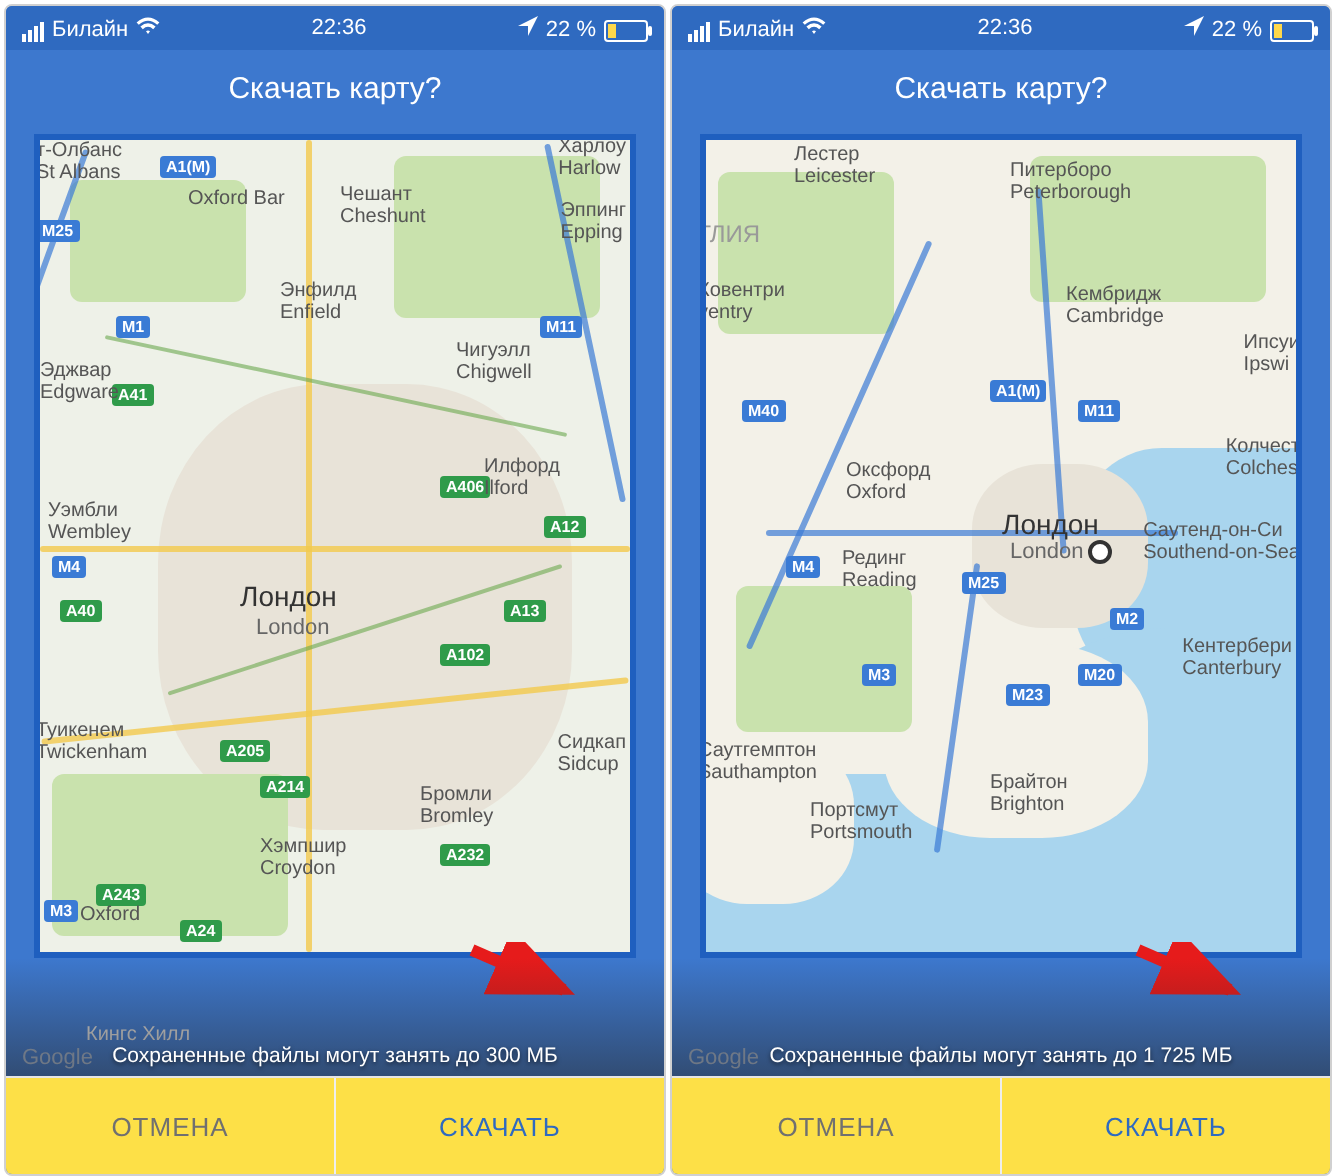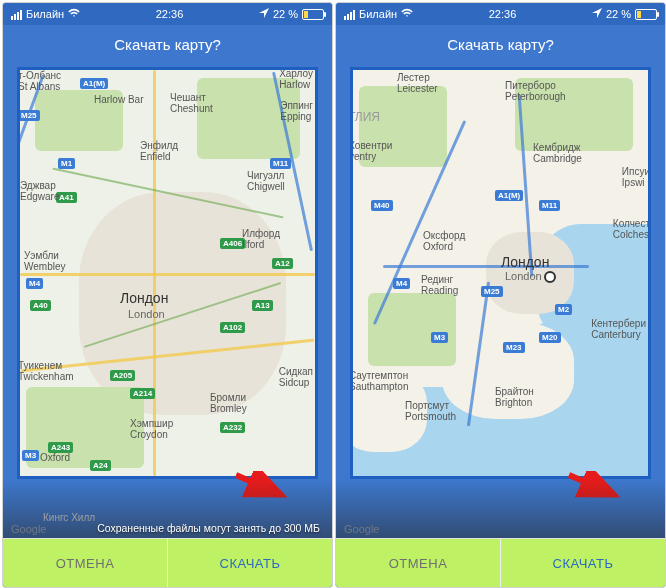--- a/index.html
+++ b/index.html
@@ -24,23 +24,23 @@
   .urban{position:absolute;background:#e8e3d8;border-radius:40%;}
   .hwy{position:absolute;background:#3a7bd5;color:#fff;font-size:8px;padding:1px 3px;border-radius:2px;font-weight:600;}
   .hwyA{position:absolute;background:#2f9b4a;color:#fff;font-size:8px;padding:1px 3px;border-radius:2px;font-weight:600;}
   .city{position:absolute;font-size:10px;color:#555;white-space:nowrap;}
   .city.big{font-size:14px;font-weight:500;color:#333;}
   .city.sub{font-size:11px;color:#666;}
   .capdot{display:inline-block;width:8px;height:8px;border:2px solid #333;border-radius:50%;background:#fff;vertical-align:middle;margin-left:2px;}
   .arrow{position:absolute;width:60px;height:30px;pointer-events:none;}
   .arrow svg{width:100%;height:100%;}
   .footer-shade{position:absolute;left:0;right:0;bottom:48px;height:60px;background:linear-gradient(180deg,rgba(0,0,0,0) 0%,rgba(40,40,40,.55) 100%);}
-  .sizeinfo{position:absolute;left:0;right:0;bottom:52px;color:#fff;font-size:10.5px;text-align:right;line-height:14px;padding:0 12px;text-shadow:0 1px 2px rgba(0,0,0,.6);}
+  .sizeinfo{position:absolute;left:0;right:0;bottom:52px;color:#fff;font-size:10.5px;text-align:center;line-height:14px;padding:0 12px;text-shadow:0 1px 2px rgba(0,0,0,.6);}
   .attrib{position:absolute;left:8px;bottom:52px;font-size:11px;color:#888;opacity:.7;}
-  .buttons{position:absolute;left:0;right:0;bottom:0;height:48px;background:#bef264;display:flex;border-top:1px solid #e5e5e5;}
+  .buttons{position:absolute;left:0;right:0;bottom:0;height:48px;background:#fde047;display:flex;border-top:1px solid #e5e5e5;}
   .btn{flex:1;display:flex;align-items:center;justify-content:center;font-size:13px;letter-spacing:.5px;font-weight:500;}
   .btn.cancel{color:#707070;border-right:1px solid #eee;}
   .btn.download{color:#2f6ac0;}
   
   .road{position:absolute;background:#f2c94c;opacity:.8;border-radius:3px;}
   .roadB{position:absolute;background:#6aa84f;opacity:.6;border-radius:3px;}
   .mroad{position:absolute;background:#3a7bd5;opacity:.7;border-radius:3px;}
 </style>
 </head>
 <body>
@@ -105,25 +105,25 @@
       <span class="hwyA" style="left:232px;top:230px">A13</span>
       <span class="hwyA" style="left:200px;top:252px">A102</span>
       <span class="hwyA" style="left:90px;top:300px">A205</span>
       <span class="hwyA" style="left:110px;top:318px">A214</span>
       <span class="hwyA" style="left:200px;top:352px">A232</span>
       <span class="hwyA" style="left:28px;top:372px">A243</span>
       <span class="hwyA" style="left:70px;top:390px">A24</span>
 
       <span class="city" style="left:-2px;top:0">т-Олбанс<br>St Albans</span>
       <span class="city" style="right:2px;top:-2px">Харлоу<br>Harlow</span>
-      <span class="city" style="left:74px;top:24px">Harlow Bar</span>
+      <span class="city" style="left:74px;top:24px">Oxford Bar</span>
       <span class="city" style="left:150px;top:22px">Чешант<br>Cheshunt</span>
       <span class="city" style="right:2px;top:30px">Эппинг<br>Epping</span>
       <span class="city" style="left:120px;top:70px">Энфилд<br>Enfield</span>
-      <span class="city" style="left:227px;top:100px">Чигуэлл<br>Chigwell</span>
+      <span class="city" style="left:208px;top:100px">Чигуэлл<br>Chigwell</span>
       <span class="city" style="left:0;top:110px">Эджвар<br>Edgware</span>
       <span class="city" style="left:4px;top:180px">Уэмбли<br>Wembley</span>
       <span class="city" style="left:222px;top:158px">Илфорд<br>Ilford</span>
       <span class="city big" style="left:100px;top:220px">Лондон</span>
       <span class="city sub" style="left:108px;top:238px">London</span>
       <span class="city" style="left:-2px;top:290px">Туикенем<br>Twickenham</span>
       <span class="city" style="right:2px;top:296px">Сидкап<br>Sidcup</span>
       <span class="city" style="left:190px;top:322px">Бромли<br>Bromley</span>
       <span class="city" style="left:110px;top:348px">Хэмпшир<br>Croydon</span>
       <span class="city" style="left:20px;top:382px">Oxford</span>
@@ -215,40 +215,42 @@
       <span class="city" style="left:152px;top:10px">Питерборо<br>Peterborough</span>
       <span class="city" style="left:-4px;top:40px;font-size:12px;color:#999">ГЛИЯ</span>
       <span class="city" style="left:-4px;top:70px">Ковентри<br>ventry</span>
       <span class="city" style="left:180px;top:72px">Кембридж<br>Cambridge</span>
       <span class="city" style="right:-2px;top:96px">Ипсуи<br>Ipswi</span>
       <span class="city" style="right:-2px;top:148px">Колчест<br>Colches</span>
       <span class="city" style="left:70px;top:160px">Оксфорд<br>Oxford</span>
       <span class="city" style="left:68px;top:204px">Рединг<br>Reading</span>
       <span class="city big" style="left:148px;top:184px">Лондон</span>
       <span class="city sub" style="left:152px;top:200px"><span>London</span><span class="capdot"></span></span>
+      <span class="city" style="right:-2px;top:190px">Саутенд-он-Си<br>Southend-on-Sea</span>
       <span class="city" style="right:2px;top:248px">Кентербери<br>Canterbury</span>
       <span class="city" style="left:-4px;top:300px">Саутгемптон<br>Sauthampton</span>
       <span class="city" style="left:52px;top:330px">Портсмут<br>Portsmouth</span>
       <span class="city" style="left:142px;top:316px">Брайтон<br>Brighton</span>
     </div>
 
     <div class="arrow" style="right:40px;bottom:86px">
       <svg viewBox="0 0 60 30">
           <defs>
             <marker id="ah2" markerWidth="8" markerHeight="8" refX="6" refY="3" orient="auto">
               <path d="M0,0 L7,3 L0,6 Z" fill="#e61b1b"></path>
             </marker>
           </defs>
           <line x1="4" y1="4" x2="50" y2="24" stroke="#e61b1b" stroke-width="6" marker-end="url(#ah2)"></line>
         </svg>
     </div>
 
     <div class="footer-shade"></div>
     <div class="attrib">Google</div>
     <div class="sizeinfo">
+      <div>Сохраненные файлы могут занять до 1 725 МБ</div>
     </div>
     <div class="buttons">
       <div class="btn cancel">ОТМЕНА</div>
       <div class="btn download">СКАЧАТЬ</div>
     </div>
   </div>
 
 </div>
 
 </body></html>

